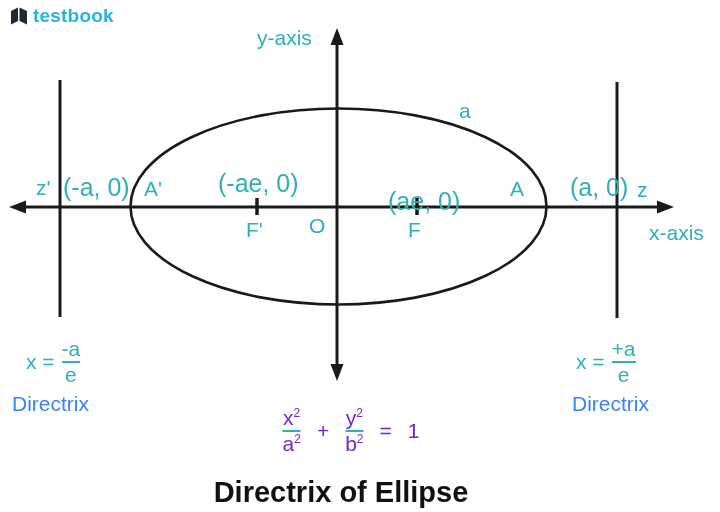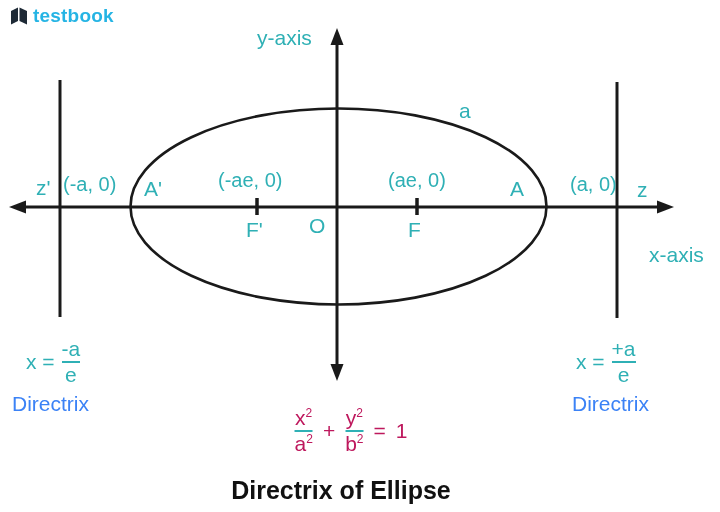--- a/index.html
+++ b/index.html
@@ -16,47 +16,47 @@
   svg.drawing { position: absolute; left: 0; top: 0; }
 
   
   .brand { position: absolute; left: 10px; top: 5px; display: flex; align-items: center; gap: 5px; }
   .brand-text { color: #25b4e4; font-size: 19px; font-weight: bold; letter-spacing: 0.2px; }
 
   
   .lbl {
     position: absolute;
     color: #2fb0b5;
-    font-size: 20px;
+    font-size: 25px;
     white-space: nowrap;
   }
   .lbl.big { font-size: 21px; }
 
   
   .frac { display: inline-flex; flex-direction: column; align-items: center; line-height: 1.05; }
   .frac .bar { height: 2px; background: #2fb0b5; align-self: stretch; margin: 1px 0; }
-  .eqrow { display: inline-flex; align-items: center; gap: 10px; color: #be185d; }
+  .eqrow { display: inline-flex; align-items: center; gap: 16px; color: #6d28d9; }
 
   .dirx-block { position: absolute; font-size: 21px; color: #2fb0b5; display: flex; align-items: center; gap: 7px; }
   .dirx-caption { position: absolute; font-size: 21px; color: #3b82f6; }
 
   .equation {
     position: absolute;
     left: 351px; top: 406px;
     transform: translateX(-50%);
     font-size: 21px;
   }
   .sup { font-size: 12px; vertical-align: super; line-height: 0; }
 
   .title {
     position: absolute;
     left: 341px; top: 476px;
     transform: translateX(-50%);
     color: #111111;
-    font-size: 25px;
+    font-size: 29px;
     font-weight: bold;
     white-space: nowrap;
   }
 </style>
 </head>
 <body>
 
 <div class="stage">
 
   <svg class="drawing" width="720" height="512" viewBox="0 0 720 512">
@@ -80,29 +80,29 @@
 
   <div class="brand">
     <svg width="18" height="19" viewBox="0 0 18 19">
       <path d="M1 4 L8 0.5 L8 14 L1 17.5 Z" fill="#1e2a36"></path>
       <path d="M9.5 0.5 L17 4 L17 17.5 L9.5 14 Z" fill="#1e2a36"></path>
     </svg>
     <span class="brand-text">testbook</span>
   </div>
 
   <div class="lbl big" style="left:257px; top:26px;">y-axis</div>
-  <div class="lbl big" style="left:649px; top:221px;margin-top:22px;">x-axis</div>
+  <div class="lbl big" style="left:649px; top:221px;">x-axis</div>
   <div class="lbl big" style="left:36px; top:176px;">z'</div>
   <div class="lbl big" style="left:637px; top:178px;">z</div>
 
   <div class="lbl big" style="left:459px; top:99px;">a</div>
   <div class="lbl" style="left:63px; top:173px;">(-a, 0)</div>
   <div class="lbl big" style="left:144px; top:177px;">A'</div>
   <div class="lbl" style="left:218px; top:169px;">(-ae, 0)</div>
-  <div class="lbl" style="left:388px; top:169px;">(ae, 0)</div>
+  <div class="lbl" style="left:388px; top:187px;">(ae, 0)</div>
   <div class="lbl big" style="left:510px; top:177px;">A</div>
   <div class="lbl" style="left:570px; top:173px;">(a, 0)</div>
   <div class="lbl big" style="left:246px; top:218px;">F'</div>
   <div class="lbl big" style="left:309px; top:214px;">O</div>
   <div class="lbl big" style="left:408px; top:218px;">F</div>
 
   <div class="dirx-block" style="left:26px; top:338px;">
     <span>x =</span>
     <span class="frac">
       <span>-a</span>

